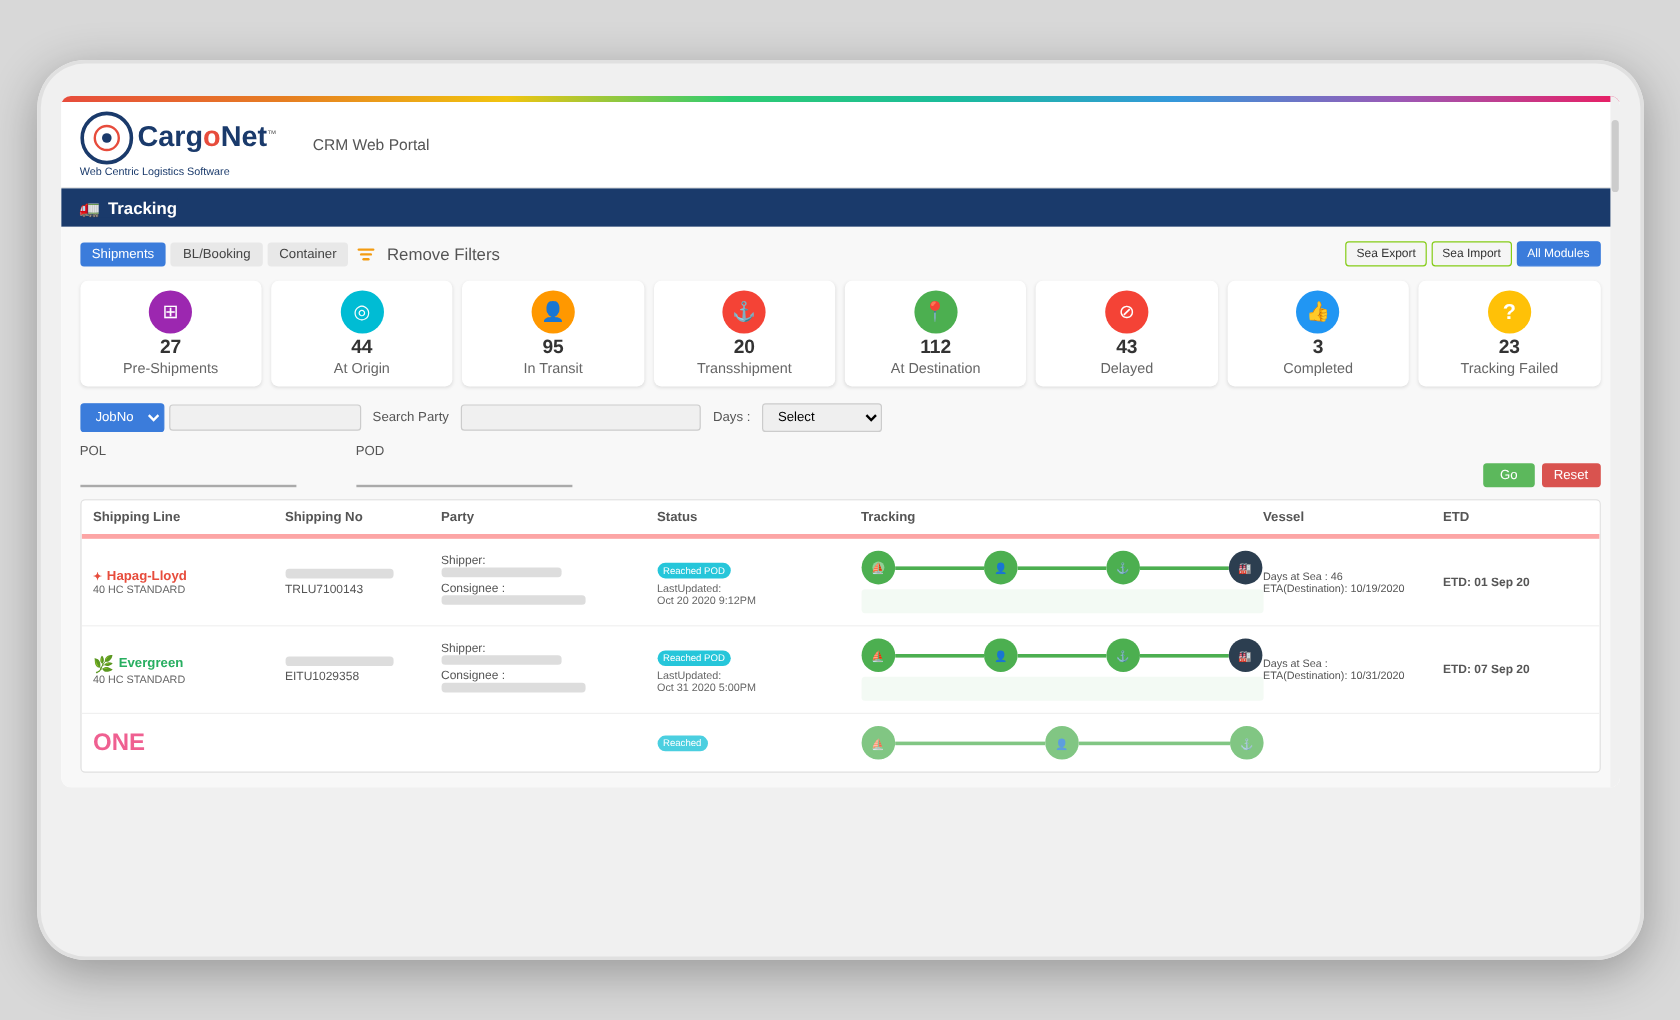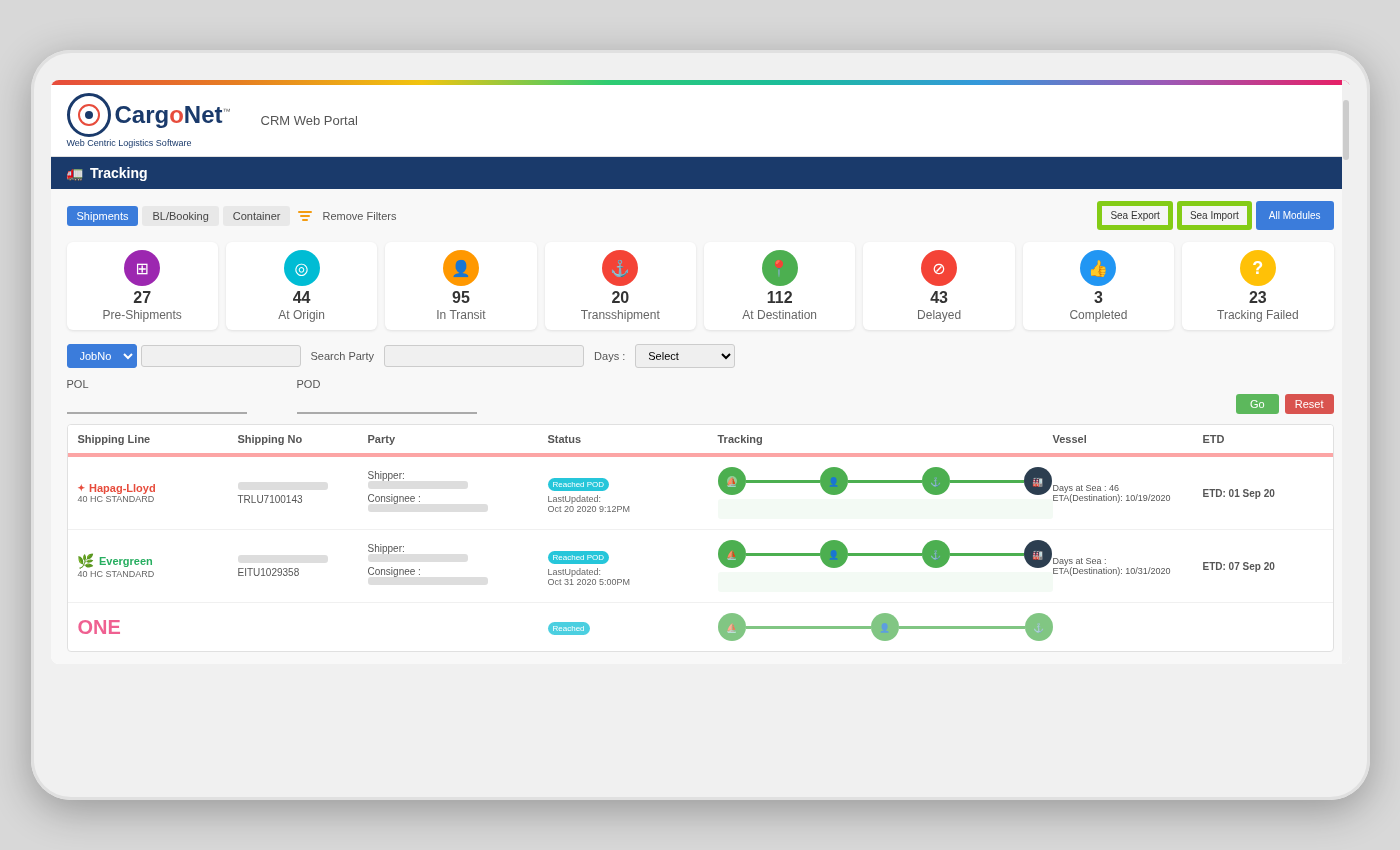--- a/index.html
+++ b/index.html
@@ -160,34 +160,34 @@
       height: 2px;
       background: #f39c12;
       border-radius: 1px;
     }
 
     .filter-line:nth-child(1) { width: 14px; }
     .filter-line:nth-child(2) { width: 10px; margin-left: 2px; }
     .filter-line:nth-child(3) { width: 6px; margin-left: 4px; }
 
     .remove-filters {
-      font-size: 11px;
+      font-size: 14px;
       color: #555;
       margin-left: 4px;
     }
 
     .module-btns {
       margin-left: auto;
       display: flex;
       gap: 4px;
     }
 
     .module-btn {
       padding: 4px 8px;
-      border: 5px solid #84cc16;
+      border: 1px solid #84cc16;
       border-radius: 3px;
       font-size: 10px;
       background: #f5f5f5;
       color: #333;
       cursor: pointer;
     }
 
     .module-btn.active {
       background: #3b7cdb;
       color: #fff;

